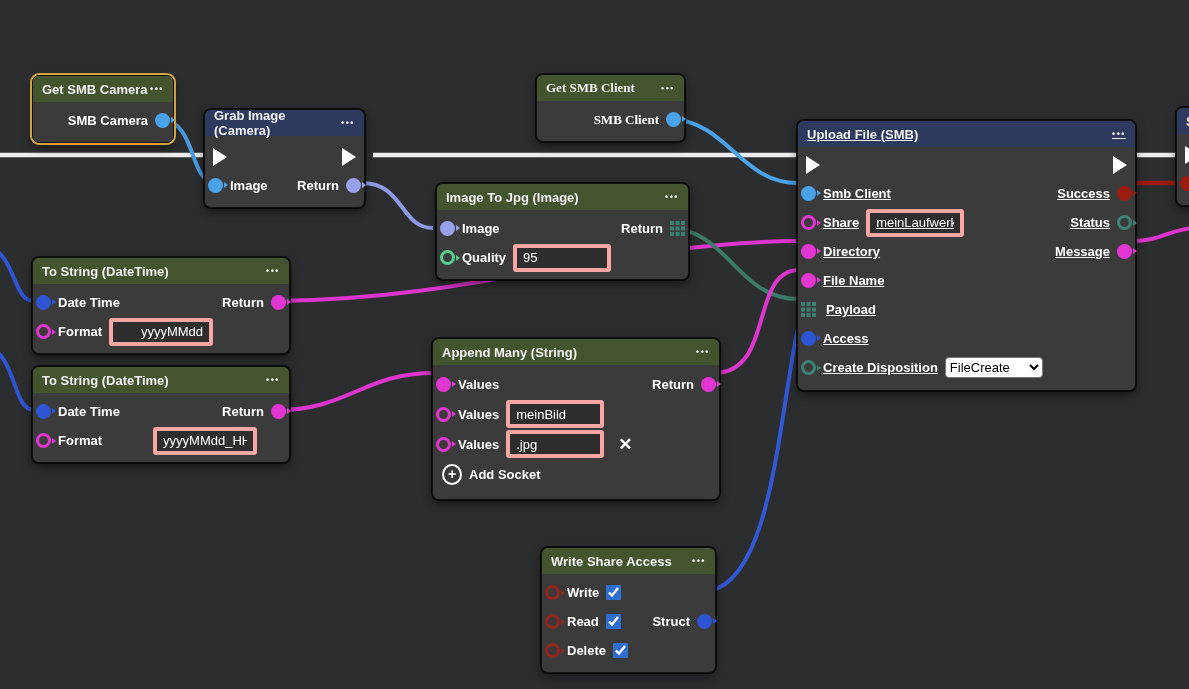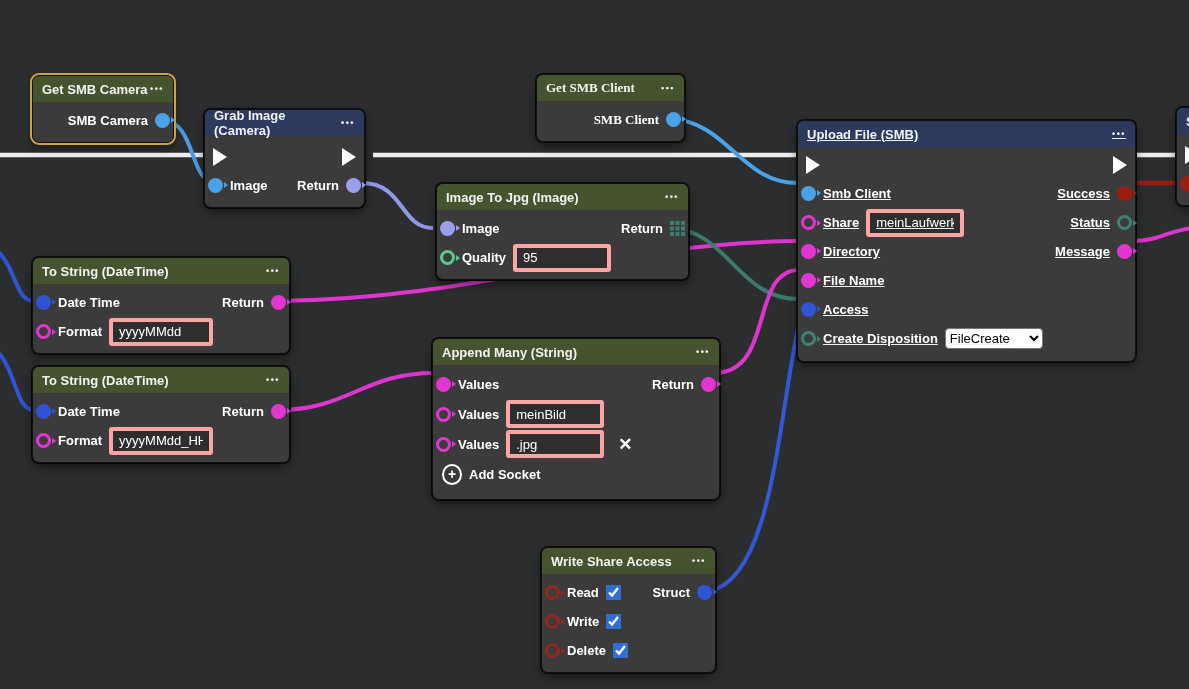--- a/index.html
+++ b/index.html
@@ -160,42 +160,42 @@
       <div class="row">
         <span class="port f c-royal in"></span>
         <span class="lbl">Date Time</span>
         <span class="grow"></span>
         <span class="lbl">Return</span>
         <span class="port f c-mag out"></span>
       </div>
       <div class="row">
         <span class="port h c-mag in"></span>
         <span class="lbl">Format</span>
-        <input class="tfield" style="width: 84px;" value="yyyyMMdd">
+        <input class="tfield" style="width: 84px; text-align: right;" value="yyyyMMdd">
       </div>
     </div>
   </div>
 
   <div class="node" style="left:32px;top:366px;width:256px;">
     <div class="nheader green">
       <span>To String (DateTime)</span>
       <span class="menu">•••</span>
     </div>
     <div class="nbody">
       <div class="row">
         <span class="port f c-royal in"></span>
         <span class="lbl">Date Time</span>
         <span class="grow"></span>
         <span class="lbl">Return</span>
         <span class="port f c-mag out"></span>
       </div>
       <div class="row">
         <span class="port h c-mag in"></span>
         <span class="lbl">Format</span>
-        <input class="tfield" style="width: 84px;" value="yyyyMMdd_HH">
+        <input class="tfield" style="width: 84px; margin-left: 44px;" value="yyyyMMdd_HH">
       </div>
     </div>
   </div>
 
   <div class="node" style="left:432px;top:330px;width:286px;margin-top:8px;">
     <div class="nheader green">
       <span>Append Many (String)</span>
       <span class="menu">•••</span>
     </div>
     <div class="nbody" style="padding-bottom:10px;">
@@ -225,30 +225,30 @@
   </div>
 
   <div class="node" style="left:541px;top:547px;width:173px;">
     <div class="nheader green">
       <span>Write Share Access</span>
       <span class="menu">•••</span>
     </div>
     <div class="nbody">
       <div class="row">
         <span class="port h c-red in"></span>
+        <span class="lbl">Write</span>
+        <input type="checkbox" checked="true" style="">
+      </div>
+      <div class="row">
+        <span class="port h c-red in"></span>
         <span class="lbl">Read</span>
         <input type="checkbox" checked="true" style="">
         <span class="grow"></span>
         <span class="lbl">Struct</span>
         <span class="port f c-royal out"></span>
-      </div>
-      <div class="row">
-        <span class="port h c-red in"></span>
-        <span class="lbl">Write</span>
-        <input type="checkbox" checked="true" style="">
       </div>
       <div class="row">
         <span class="port h c-red in"></span>
         <span class="lbl">Delete</span>
         <input type="checkbox" checked="true" style="">
       </div>
     </div>
   </div>
 
   <div class="node" style="left:797px;top:120px;width:337px;text-decoration:underline;">
@@ -280,20 +280,36 @@
       <div class="row">
         <span class="port f c-mag in"></span>
         <span class="lbl">Directory</span>
         <span class="grow"></span>
         <span class="lbl">Message</span>
         <span class="port f c-mag out"></span>
       </div>
       <div class="row">
         <span class="port f c-mag in"></span>
         <span class="lbl">File Name</span>
+      </div>
+      <div class="row">
+        <svg class="gicon" style="margin-left:3px;" width="15" height="15">
+            <g fill="#3a8070">
+              <rect x="0" y="0" width="4" height="4"></rect>
+              <rect x="5.5" y="0" width="4" height="4"></rect>
+              <rect x="11" y="0" width="4" height="4"></rect>
+              <rect x="0" y="5.5" width="4" height="4"></rect>
+              <rect x="5.5" y="5.5" width="4" height="4"></rect>
+              <rect x="11" y="5.5" width="4" height="4"></rect>
+              <rect x="0" y="11" width="4" height="4"></rect>
+              <rect x="5.5" y="11" width="4" height="4"></rect>
+              <rect x="11" y="11" width="4" height="4"></rect>
+            </g>
+          </svg>
+        <span class="lbl">Payload</span>
       </div>
       <div class="row">
         <span class="port f c-royal in"></span>
         <span class="lbl">Access</span>
       </div>
       <div class="row">
         <span class="port h c-teal in"></span>
         <span class="lbl">Create Disposition</span>
         <select class="sel">
           <option>FileCreate</option>

